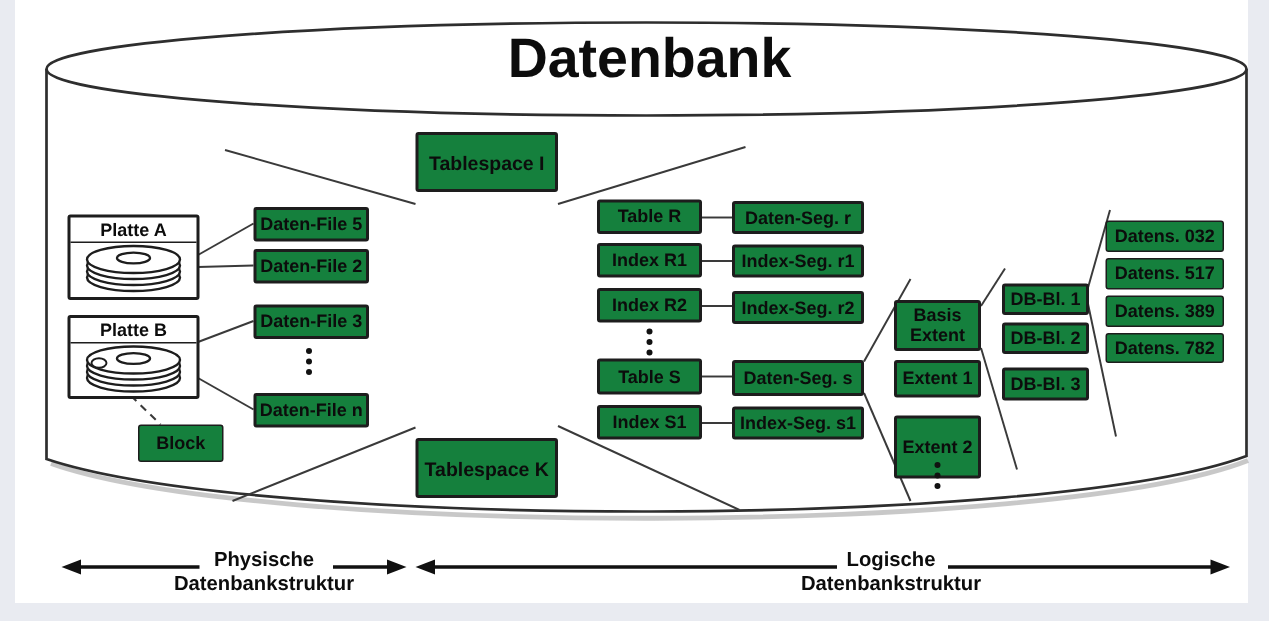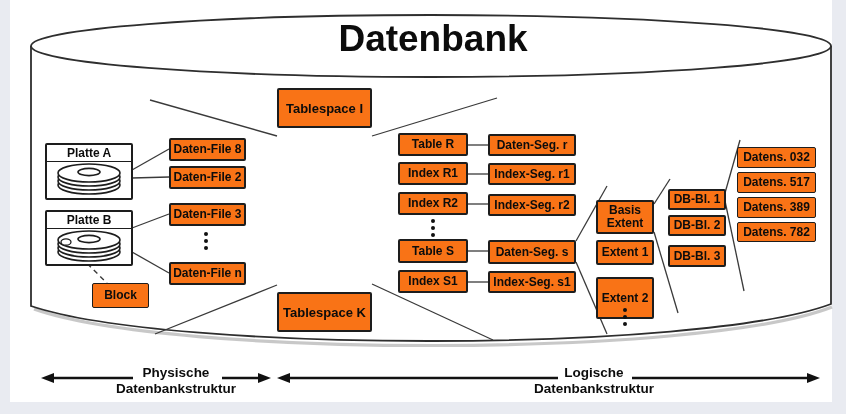--- a/index.html
+++ b/index.html
@@ -31,21 +31,21 @@
     font-size:37px;
     font-weight:bold;
     color:#0c0c0c;
     letter-spacing:0px;
   }
   .box{
     position:absolute;
     box-sizing:border-box;
     border:2px solid #1d1d1d;
     border-radius:2px;
-    background:#f97316;
+    background:#15803d;
     display:flex;
     align-items:center;
     justify-content:center;
     text-align:center;
     font-weight:bold;
     font-size:12px;
     color:#0c0c0c;
     line-height:13px;
   }
   .box.thin{border-width:1.5px;}
@@ -177,21 +177,21 @@
           <ellipse cx="19" cy="13" rx="5" ry="3.2" stroke-width="1.3"></ellipse>
         </g>
       </svg>
     </div>
 
     <div class="box thin" style="left:82px;top:283px;width:57px;height:25px;">
       <span>Block</span>
     </div>
 
     <div class="box" style="left:159px;top:138px;width:77px;height:23px;">
-      <span>Daten-File 8</span>
+      <span>Daten-File 5</span>
     </div>
     <div class="box" style="left:159px;top:166px;width:77px;height:23px;">
       <span>Daten-File 2</span>
     </div>
     <div class="box" style="left:159px;top:203px;width:77px;height:23px;">
       <span>Daten-File 3</span>
     </div>
     <div class="dots" style="left:194px;top:232px;">
         <i></i>
         <i></i>

